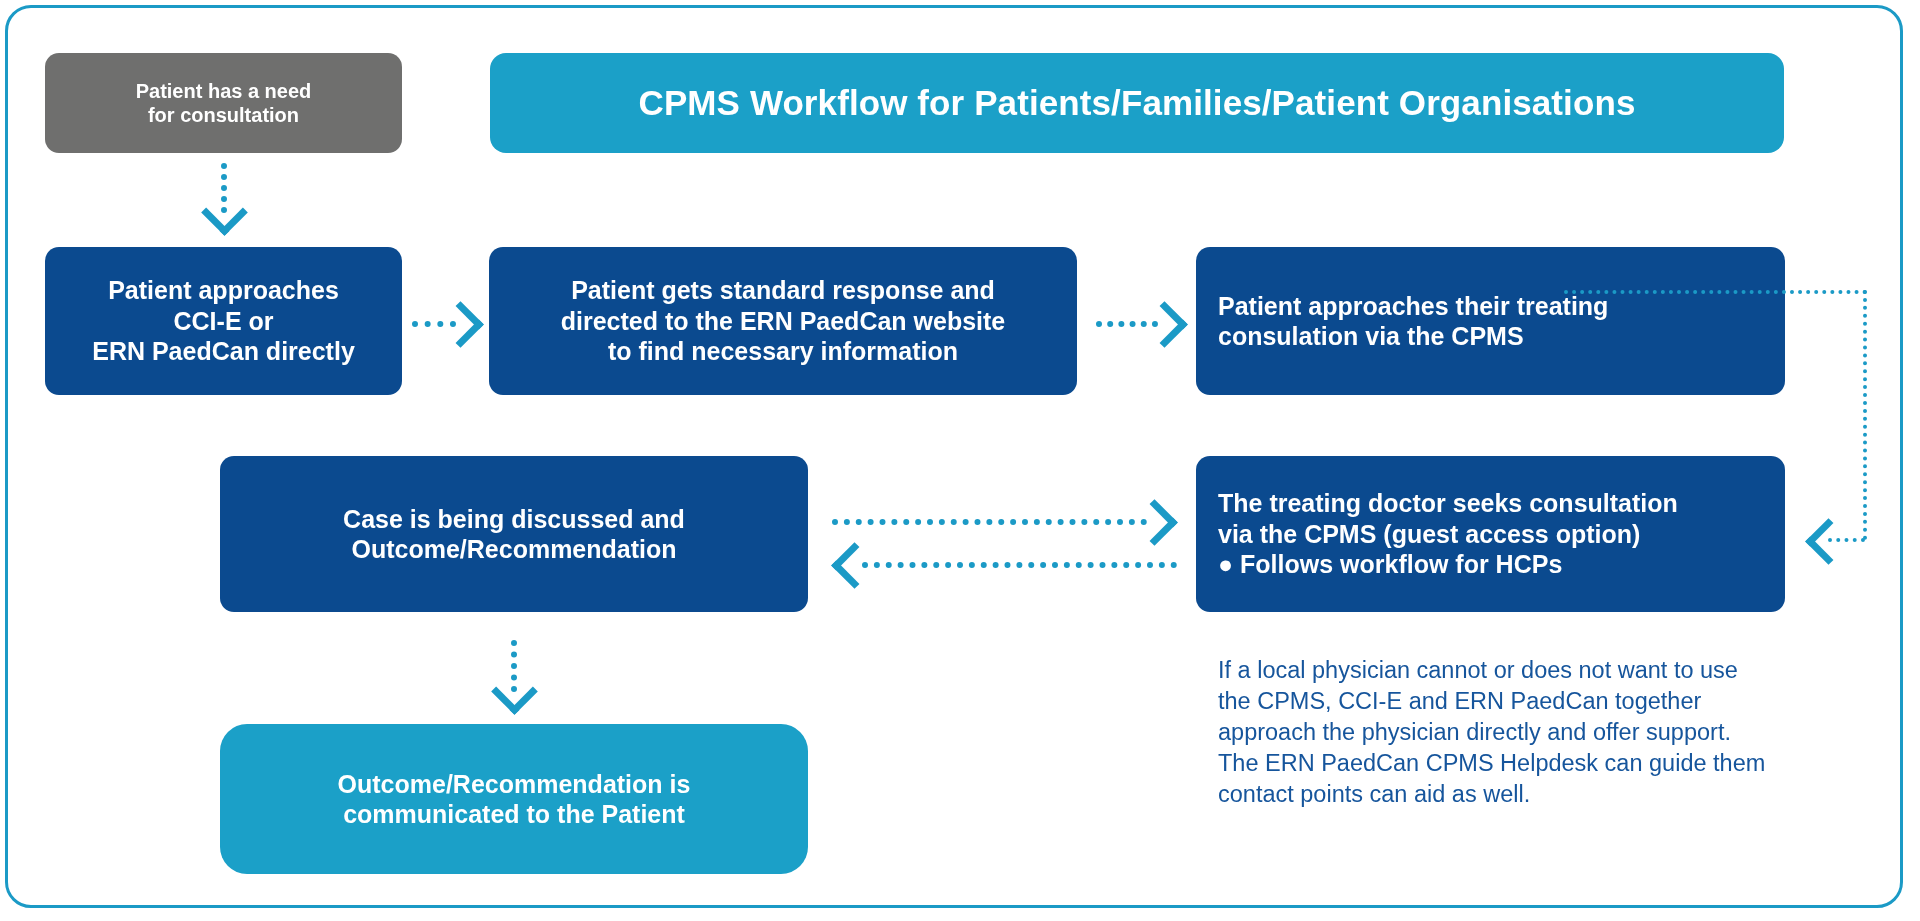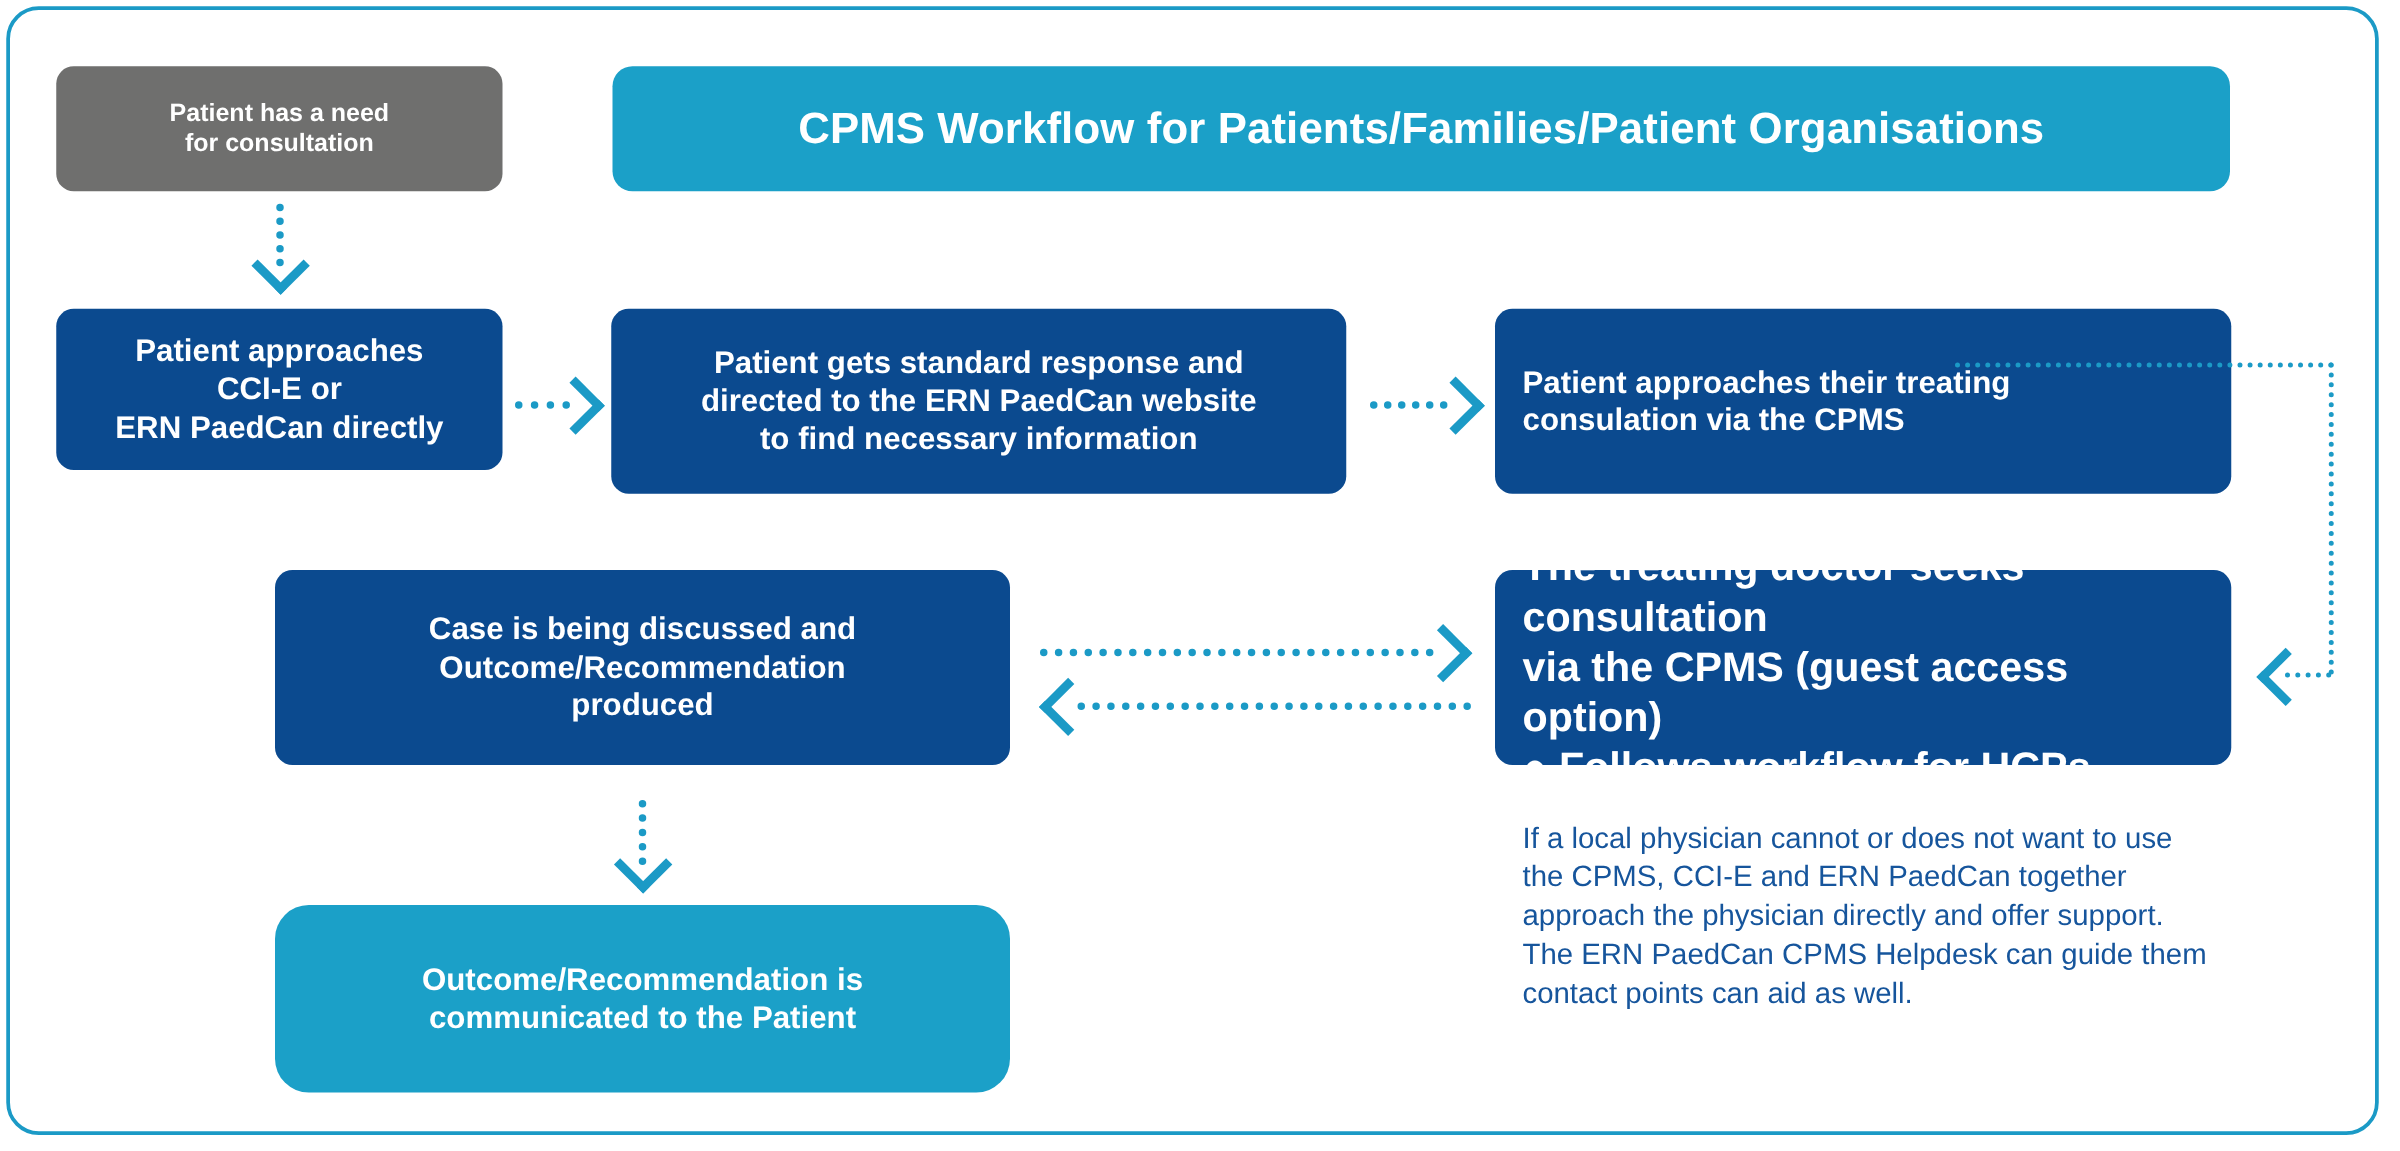--- a/index.html
+++ b/index.html
@@ -65,41 +65,41 @@
     font-size: 35px;
     letter-spacing: 0.1px;
     text-align: right;
   }
 
   #box-need {
     left: 45px; top: 53px; width: 357px; height: 100px;
     font-size: 20px;
   }
   #box-approach {
-    left: 45px; top: 247px; width: 357px; height: 129px;
+    left: 45px; top: 247px; width: 357px; height: 148px;
     font-size: 25px;
   }
   #box-standard {
     left: 489px; top: 247px; width: 588px; height: 148px;
     font-size: 25px;
   }
   #box-treating-ask {
     left: 1196px; top: 247px; width: 589px; height: 148px;
     font-size: 25px;
     text-align: left;
     justify-content: flex-start;
     padding-left: 22px;
   }
   #box-case {
     left: 220px; top: 456px; width: 588px; height: 156px;
     font-size: 25px;
   }
   #box-seeks {
     left: 1196px; top: 456px; width: 589px; height: 156px;
-    font-size: 33px;
+    font-size: 25px;
     text-align: left;
     justify-content: flex-start;
     padding-left: 22px;
   }
   #box-outcome {
     left: 220px; top: 724px; width: 588px; height: 150px;
     font-size: 25px;
     border-radius: 27px;
   }
 
@@ -206,21 +206,20 @@
 
   <div class="solidline-h" style="left:1564px; top:290px; width:303px;"></div>
   <div class="solidline-v" style="left:1863px; top:290px; height:250px;"></div>
   <div class="solidline-h" style="left:1828px; top:538px; width:37px;"></div>
   <div class="chev chev-left" style="left:1812px; top:525px;"></div>
 
   <div class="box navy" id="box-case">
     <span class="lines">
       <span class="line">Case is being discussed and</span>
       <span class="line">Outcome/Recommendation</span>
-      <span class="line">produced</span>
     </span>
   </div>
 
   <div class="dotline dot-h" style="left:832px; top:519px; width:315px;"></div>
   <div class="chev chev-right" style="left:1138px; top:506px;"></div>
 
   <div class="dotline dot-h" style="left:862px; top:562px; width:315px;"></div>
   <div class="chev chev-left" style="left:838px; top:549px;"></div>
 
   <div class="box navy" id="box-seeks">

